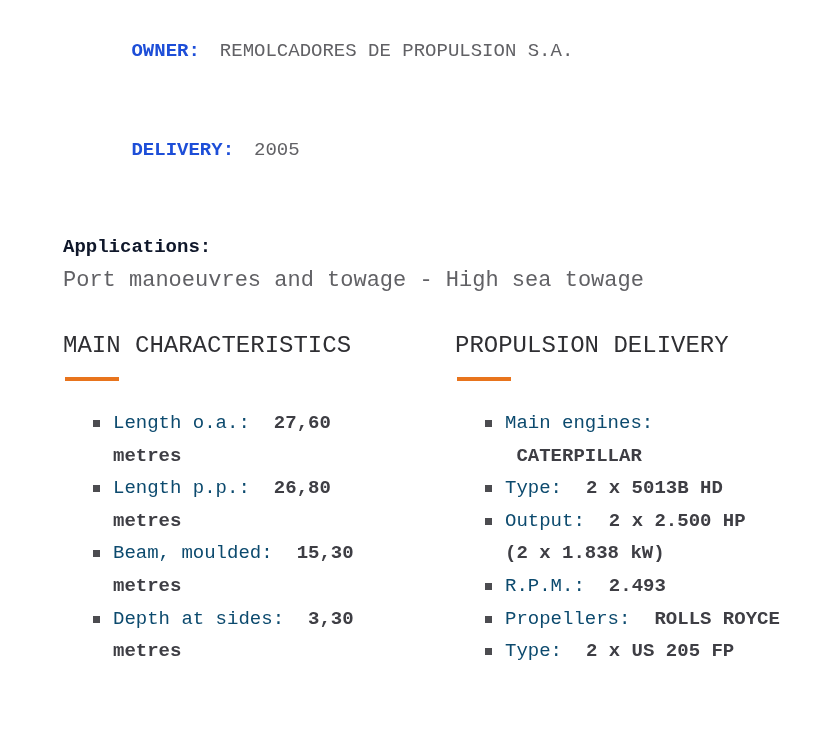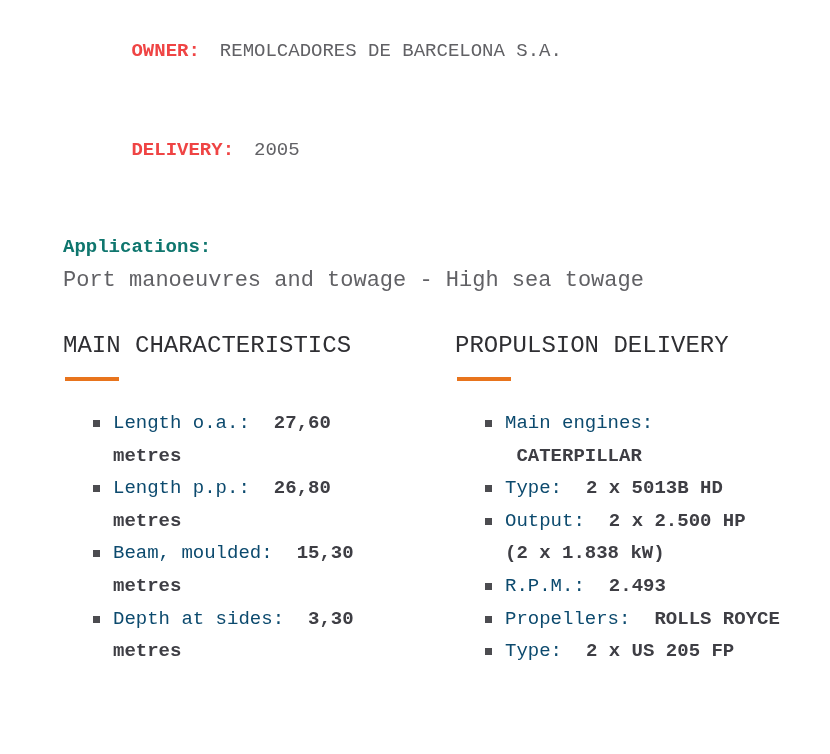--- a/index.html
+++ b/index.html
@@ -8,26 +8,26 @@
     height: 754px;
     background: #ffffff;
     overflow: hidden;
     font-family: "Liberation Mono", "DejaVu Sans Mono", monospace;
     color: #616165;
   }
   .page { padding: 2px 0 0 63px; }
 
   
   .info-line { font-size: 19px; line-height: 33px; white-space: pre-wrap; }
-  .info-label { font-weight: bold; color: #ef4444; }
+  .info-label { font-weight: bold; color: #1d4ed8; }
   .info-value { margin-left: 20px; color: #616165; }
 
   
   .apps { margin-top: 31px; }
-  .apps-title { font-size: 19px; line-height: 33px; font-weight: bold; color: #0f766e; margin-top: 20px; }
+  .apps-title { font-size: 19px; line-height: 33px; font-weight: bold; color: #0f172a; margin-top: 20px; }
   .apps-text { font-size: 22px; line-height: 33px; color: #616165; white-space: pre-wrap; }
 
   
   .columns { display: flex; margin-top: 34px; }
   .col { box-sizing: border-box; }
   .col-left  { width: 392px; }
   .col-right { width: 375px; }
 
   .section-title {
     margin: 0;
@@ -71,21 +71,21 @@
     white-space: pre-wrap;
   }
 </style>
 </head>
 <body>
 
 <div class="page">
 
   <div class="info-block">
     <div class="info-line">
-      <span class="info-label">OWNER:</span><span class="info-value">REMOLCADORES DE BARCELONA S.A.</span>
+      <span class="info-label">OWNER:</span><span class="info-value">REMOLCADORES DE PROPULSION S.A.</span>
     </div>
     <div class="info-line">
       <span class="info-label">DELIVERY:</span><span class="info-value">2005</span>
     </div>
   </div>
 
   <div class="apps">
     <div class="apps-title">Applications:</div>
     <div class="apps-text">Port manoeuvres and towage - High sea towage</div>
   </div>

